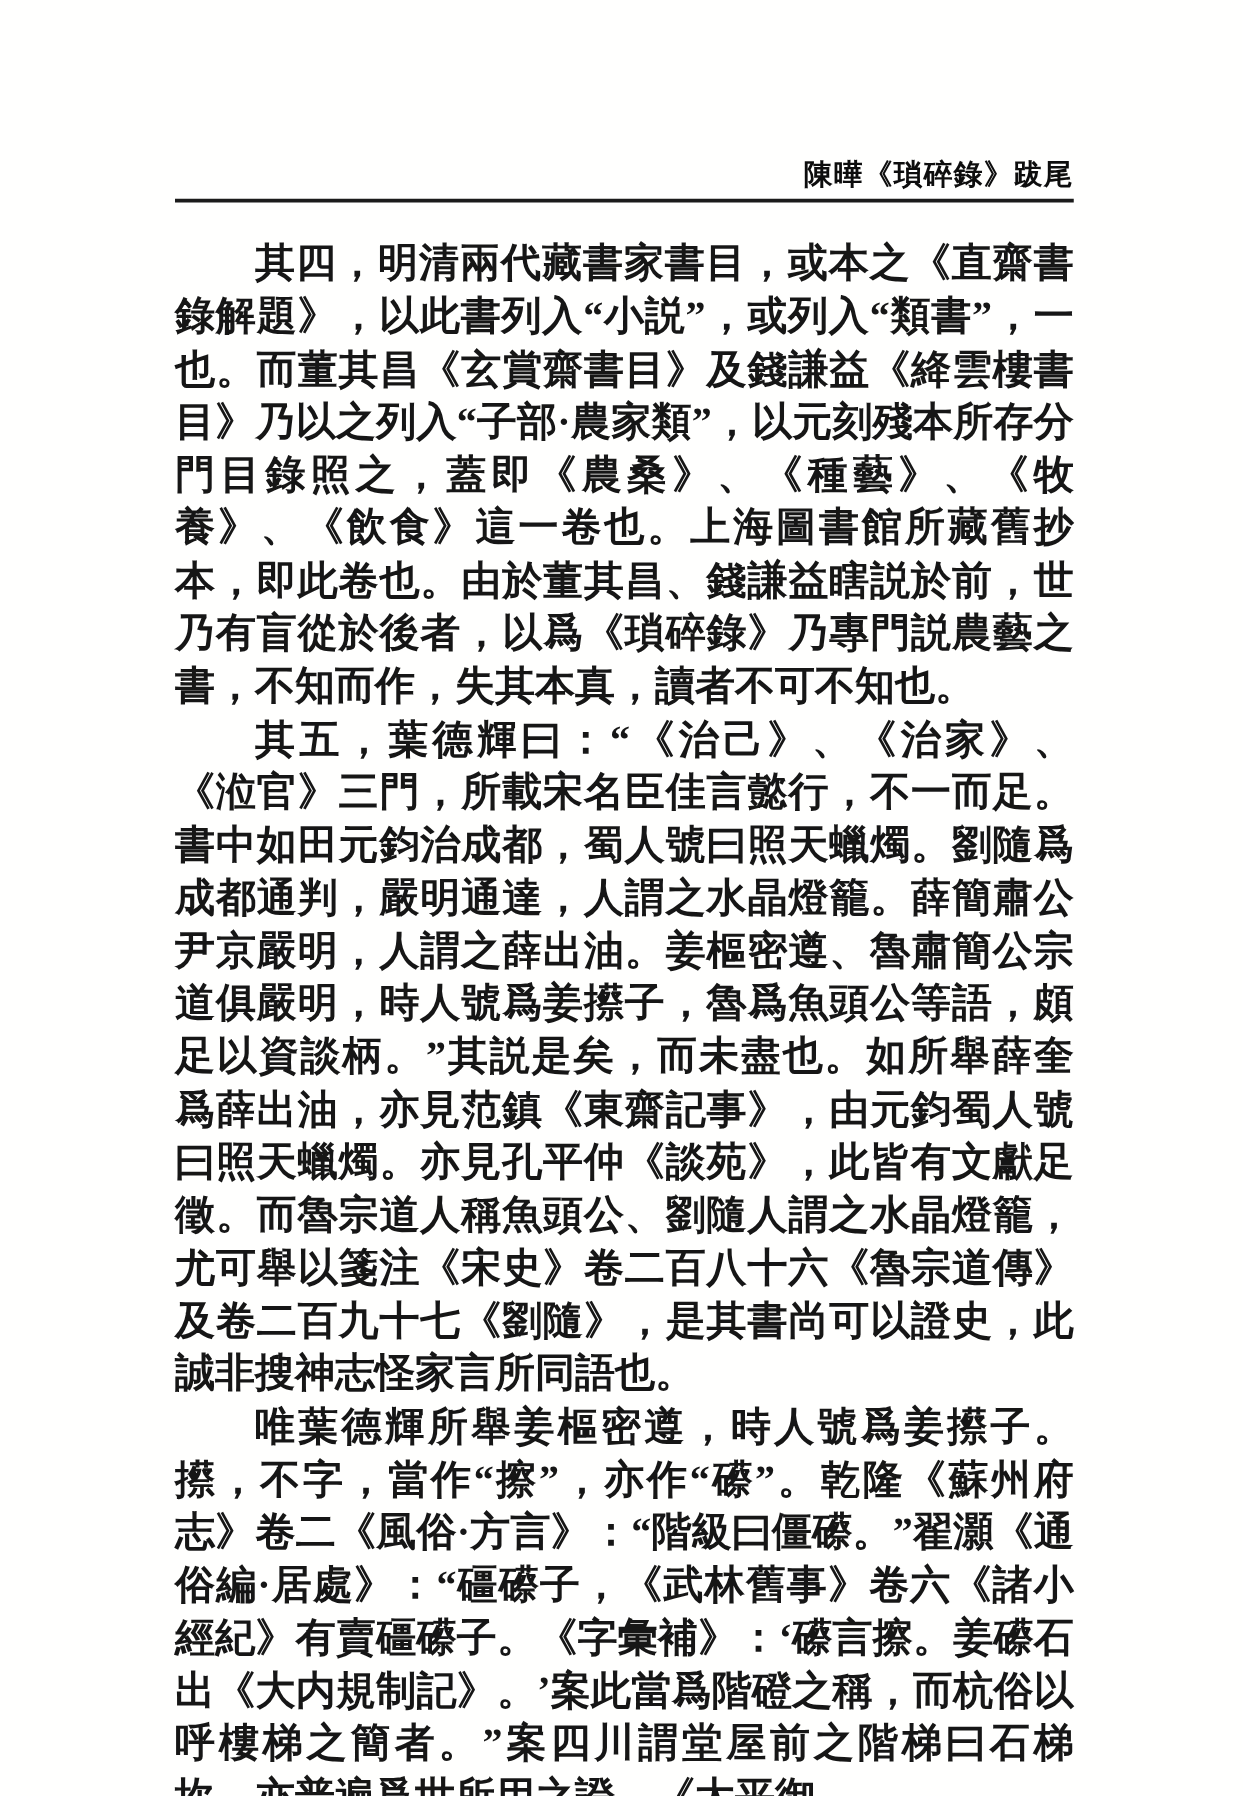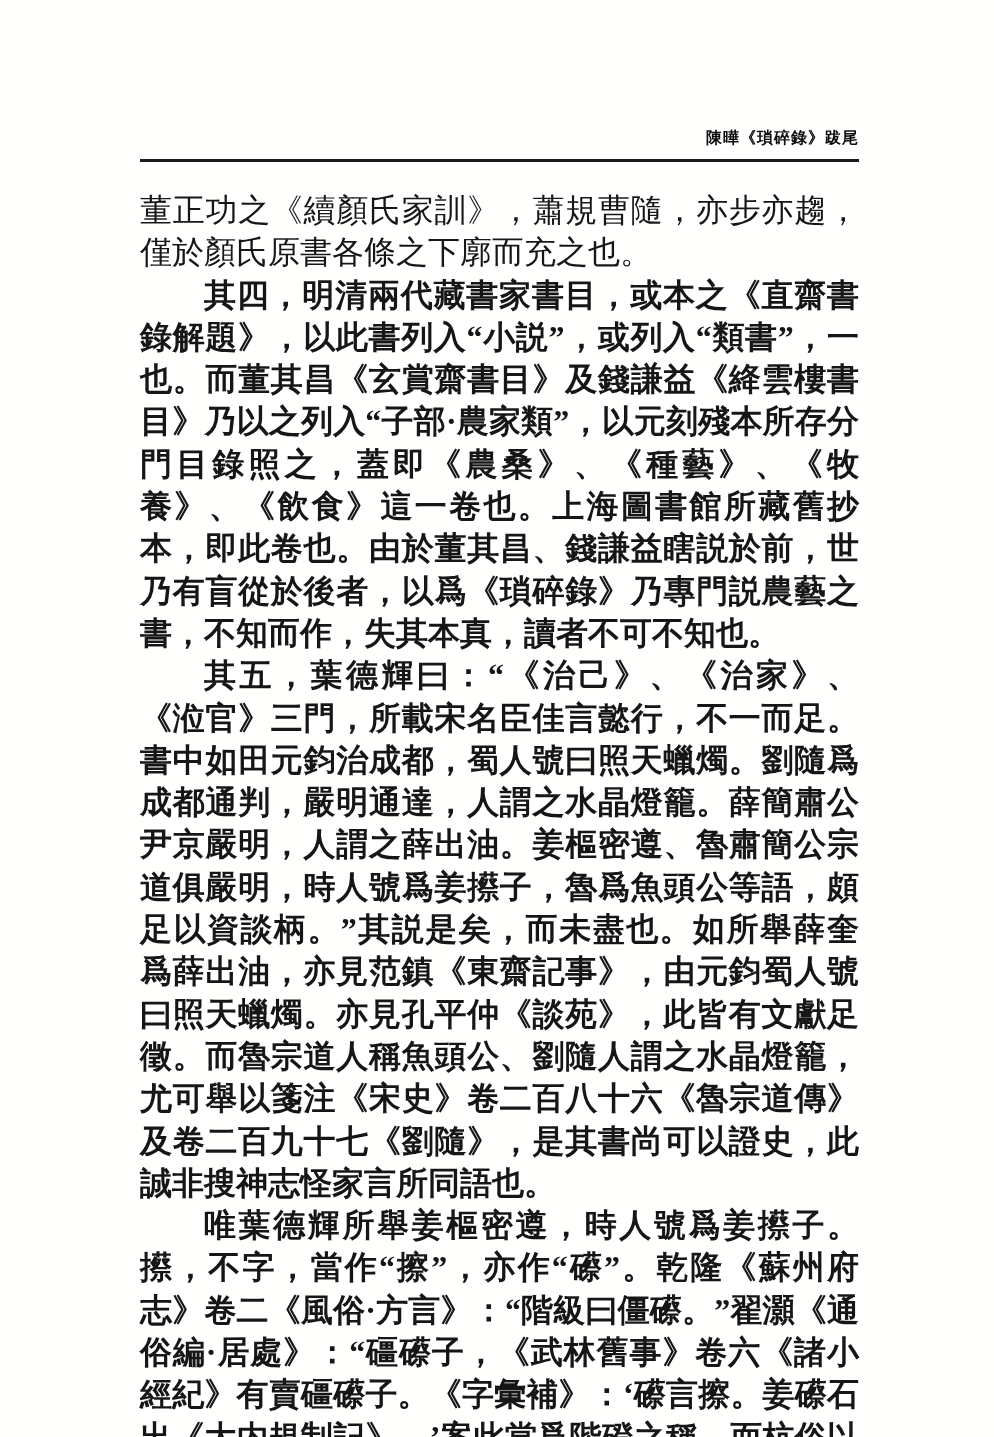--- a/index.html
+++ b/index.html
@@ -18,23 +18,23 @@
   }
   .content-col {
     position: absolute;
     left: 140px;
     top: 0;
     width: 719px;
   }
   .running-header {
     margin-top: 126px;
     text-align: right;
-    font-family: Liberation Mono, monospace;
+    font-family: Liberation Sans, sans-serif;
     font-weight: 700;
-    font-size: 16px;
+    font-size: 23px;
     line-height: 26px;
     letter-spacing: 1px;
     color: #0d0d0d;
   }
   .header-rule {
     border: none;
     border-top: 3px solid #1b1b1b;
     margin: 7px 0 0 0;
     width: 100%;
   }
@@ -60,20 +60,19 @@
 <body>
 
 <div class="page">
   <div class="content-col">
 
     <div class="running-header">陳曄《瑣碎錄》跋尾</div>
 
     <hr class="header-rule">
 
     <div class="body-text">
-      <p>董正功之《續顏氏家訓》，蕭規曹隨，亦步亦趨，僅於顏氏原書各條之下廓而充之也。</p>
       <p class="indent">其四，明清兩代藏書家書目，或本之《直齋書錄解題》，以此書列入“小説”，或列入“類書”，一也。而董其昌《玄賞齋書目》及錢謙益《絳雲樓書目》乃以之列入“子部·農家類”，以元刻殘本所存分門目錄照之，蓋即《農桑》、《種藝》、《牧養》、《飲食》這一卷也。上海圖書館所藏舊抄本，即此卷也。由於董其昌、錢謙益瞎説於前，世乃有盲從於後者，以爲《瑣碎錄》乃專門説農藝之書，不知而作，失其本真，讀者不可不知也。</p>
       <p class="indent">其五，葉德輝曰：“《治己》、《治家》、《涖官》三門，所載宋名臣佳言懿行，不一而足。書中如田元鈞治成都，蜀人號曰照天蠟燭。劉隨爲成都通判，嚴明通達，人謂之水晶燈籠。薛簡肅公尹京嚴明，人謂之薛出油。姜樞密遵、魯肅簡公宗道俱嚴明，時人號爲姜攃子，魯爲魚頭公等語，頗足以資談柄。”其説是矣，而未盡也。如所舉薛奎爲薛出油，亦見范鎮《東齋記事》，由元鈞蜀人號曰照天蠟燭。亦見孔平仲《談苑》，此皆有文獻足徵。而魯宗道人稱魚頭公、劉隨人謂之水晶燈籠，尤可舉以箋注《宋史》卷二百八十六《魯宗道傳》及卷二百九十七《劉隨》，是其書尚可以證史，此誠非搜神志怪家言所同語也。</p>
       <p class="indent">唯葉德輝所舉姜樞密遵，時人號爲姜攃子。攃，不字，當作“擦”，亦作“礤”。乾隆《蘇州府志》卷二《風俗·方言》：“階級曰僵礤。”翟灝《通俗編·居處》：“礓礤子，《武林舊事》卷六《諸小經紀》有賣礓礤子。《字彙補》：‘礤言擦。姜礤石出《大内規制記》。’案此當爲階磴之稱，而杭俗以呼樓梯之簡者。”案四川謂堂屋前之階梯曰石梯坎，亦普遍爲世所用之證。《太平御</p>
     </div>
 
   </div>
 </div>
 
 </body></html>

